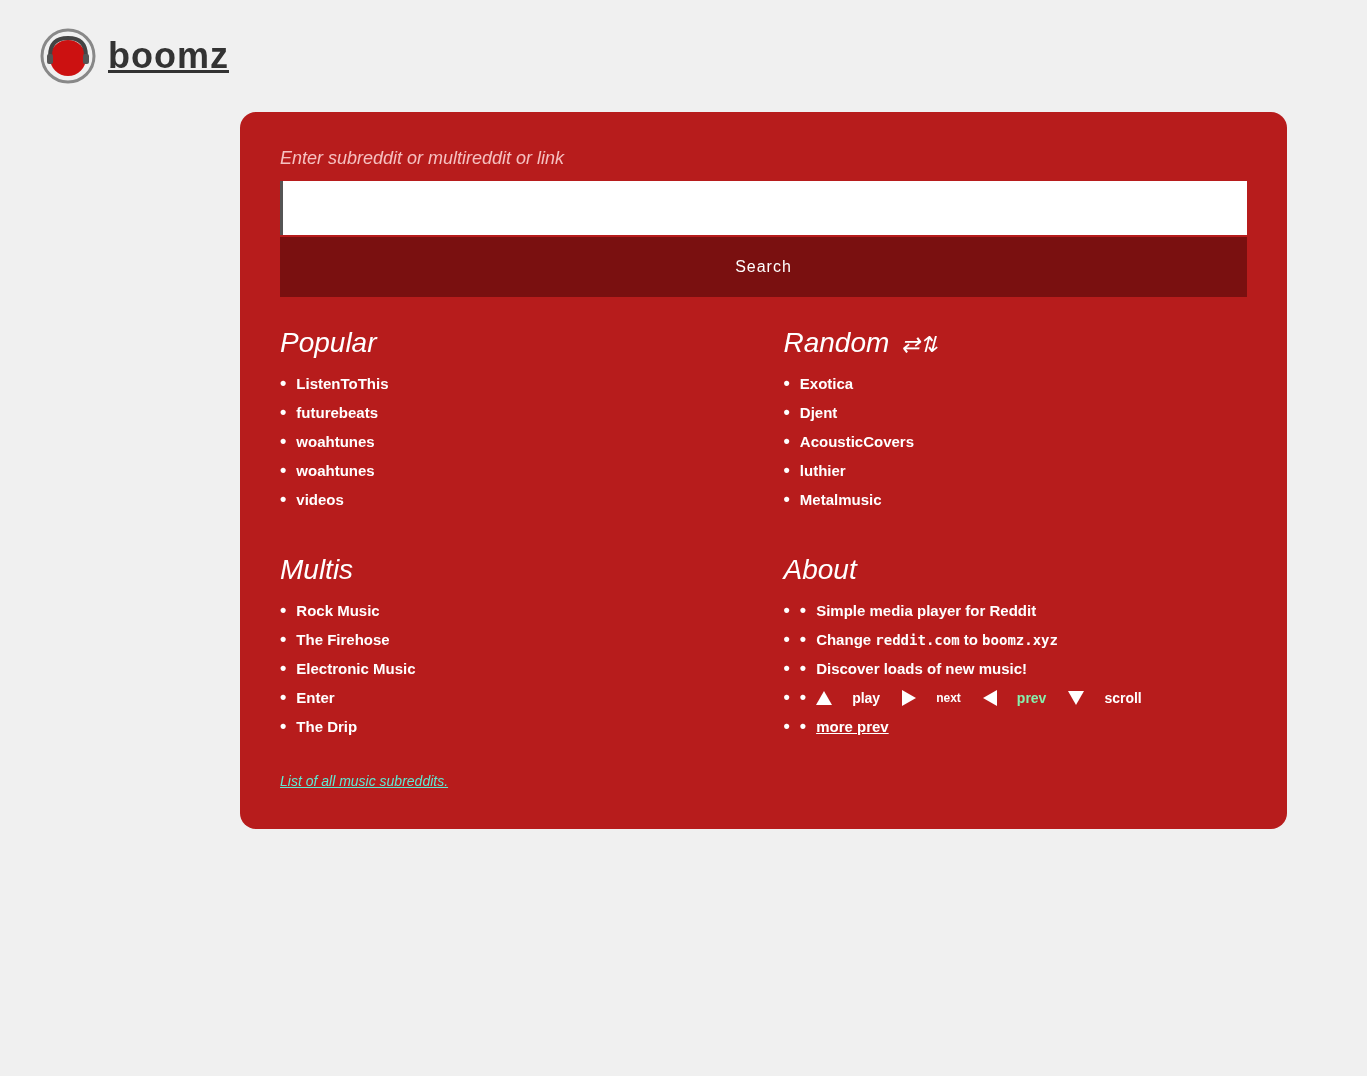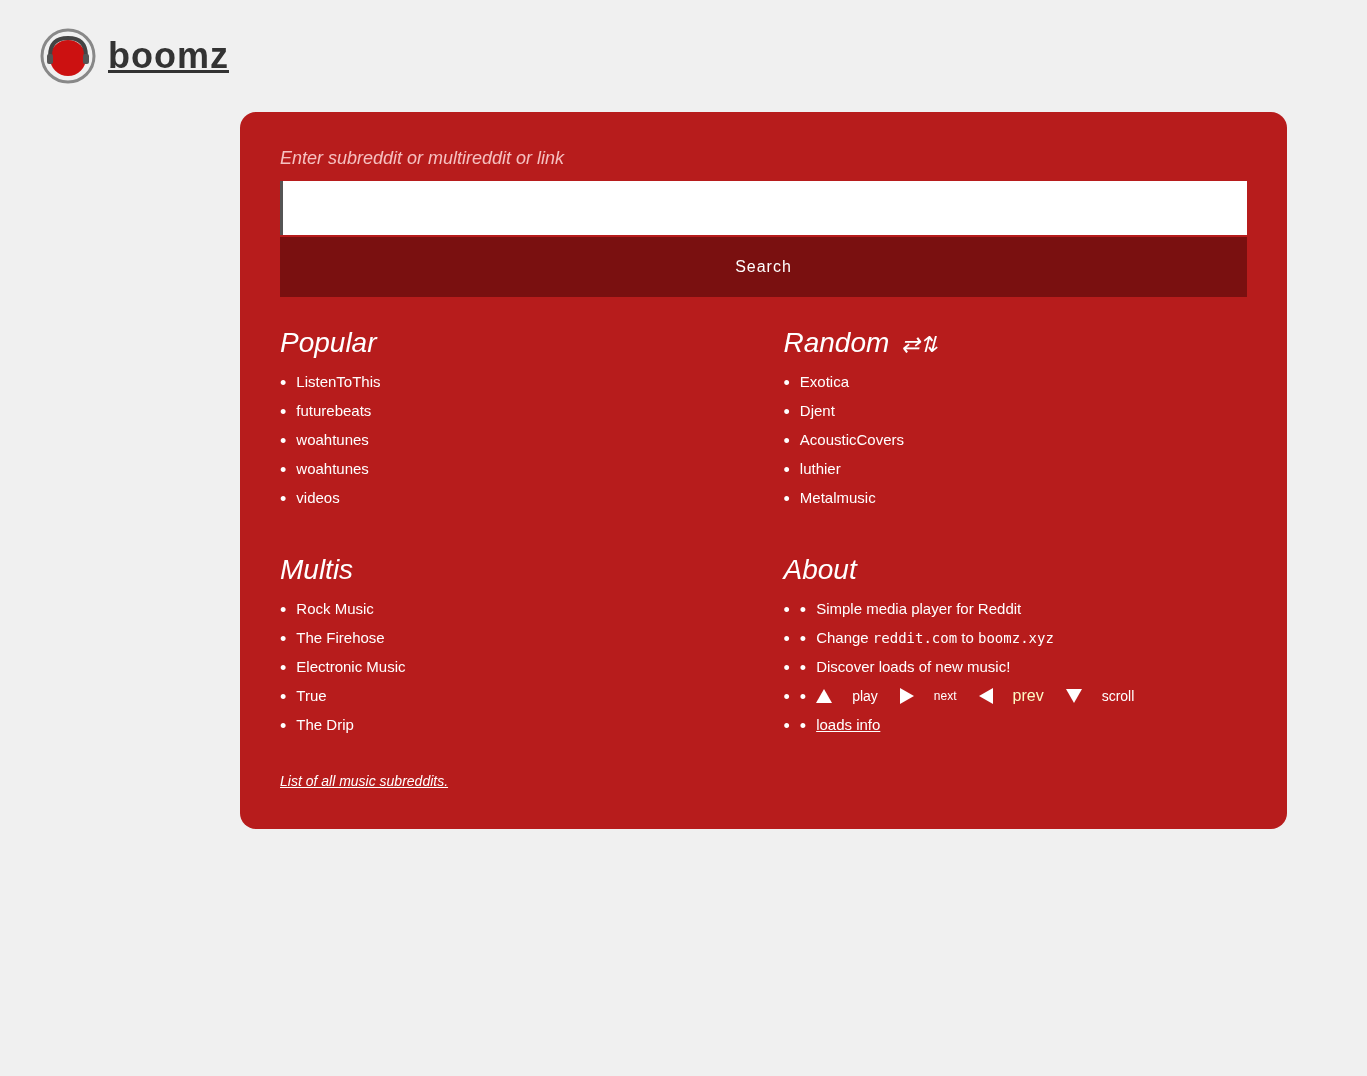--- a/index.html
+++ b/index.html
@@ -77,24 +77,25 @@
       color: white;
       margin-bottom: 14px;
       font-weight: normal;
     }
     .section-list {
       list-style: none;
       padding: 0;
     }
     .section-list li {
       display: flex;
-      align-items: flex-start;
+      align-items: center;
       margin-bottom: 8px;
       color: white;
       font-size: 15px;
+      font-weight: bold;
     }
     .section-list li::before {
       content: "•";
       color: white;
       font-size: 18px;
       margin-right: 10px;
       flex-shrink: 0;
     }
     .section-list li a {
       color: white;
@@ -151,21 +152,21 @@
       border-right: 8px solid transparent;
       border-top: 14px solid white;
       display: inline-block;
     }
     .bottom-link {
       margin-top: 28px;
       font-style: italic;
       font-size: 14px;
     }
     .bottom-link a {
-      color: #ffffff;
+      color: #5eead4;
       text-decoration: underline;
     }
     .random-icon {
       display: inline-block;
       font-size: 22px;
       color: white;
       vertical-align: middle;
       margin-left: 4px;
     }
   </style>
@@ -249,21 +250,21 @@
         <li>
             <a href="#">Rock Music</a>
           </li>
         <li>
             <a href="#">The Firehose</a>
           </li>
         <li>
             <a href="#">Electronic Music</a>
           </li>
         <li>
-            <a href="#">True</a>
+            <a href="#">Enter</a>
           </li>
         <li>
             <a href="#">The Drip</a>
           </li>
       </ul>
     </div>
 
     <div>
       <div class="section-title">About</div>
       <ul class="section-list about-list">
@@ -282,28 +283,28 @@
           <span>Discover loads of new music!</span>
         </li>
         <li>
           <span style="margin-right:10px; font-size:18px;">•</span>
           <span class="controls-row">
             <span class="ctrl-triangle-up"></span>
             <span style="margin-left:4px; margin-right:6px; color:white; font-size:14px;">play</span>
             <span class="ctrl-triangle-right"></span>
             <span style="margin-left:4px; margin-right:6px; color:#ffffff; font-size:12px;">next</span>
             <span class="ctrl-triangle-left"></span>
-            <span style="margin-left:4px; margin-right:6px; color:#fef9c3; font-size:16px;">prev</span>
+            <span style="margin-left:4px; margin-right:6px; color:#86efac; font-size:14px;">prev</span>
             <span class="ctrl-triangle-down"></span>
             <span style="margin-left:4px; color:white; font-size:14px;">scroll</span>
           </span>
         </li>
         <li>
           <span style="margin-right:10px; font-size:18px;">•</span>
-          <a href="#">loads info</a>
+          <a href="#">more prev</a>
         </li>
       </ul>
     </div>
 
   </div>
 
   <div class="bottom-link">
     <a href="#">List of all music subreddits.</a>
   </div>
 

